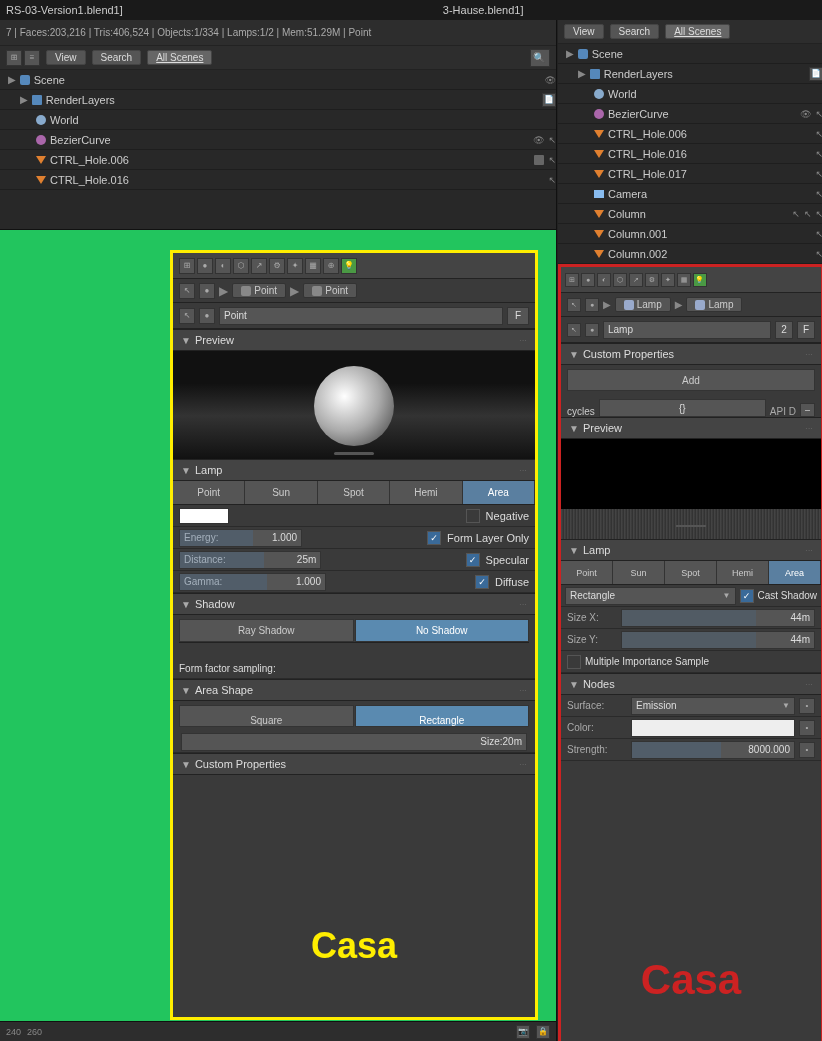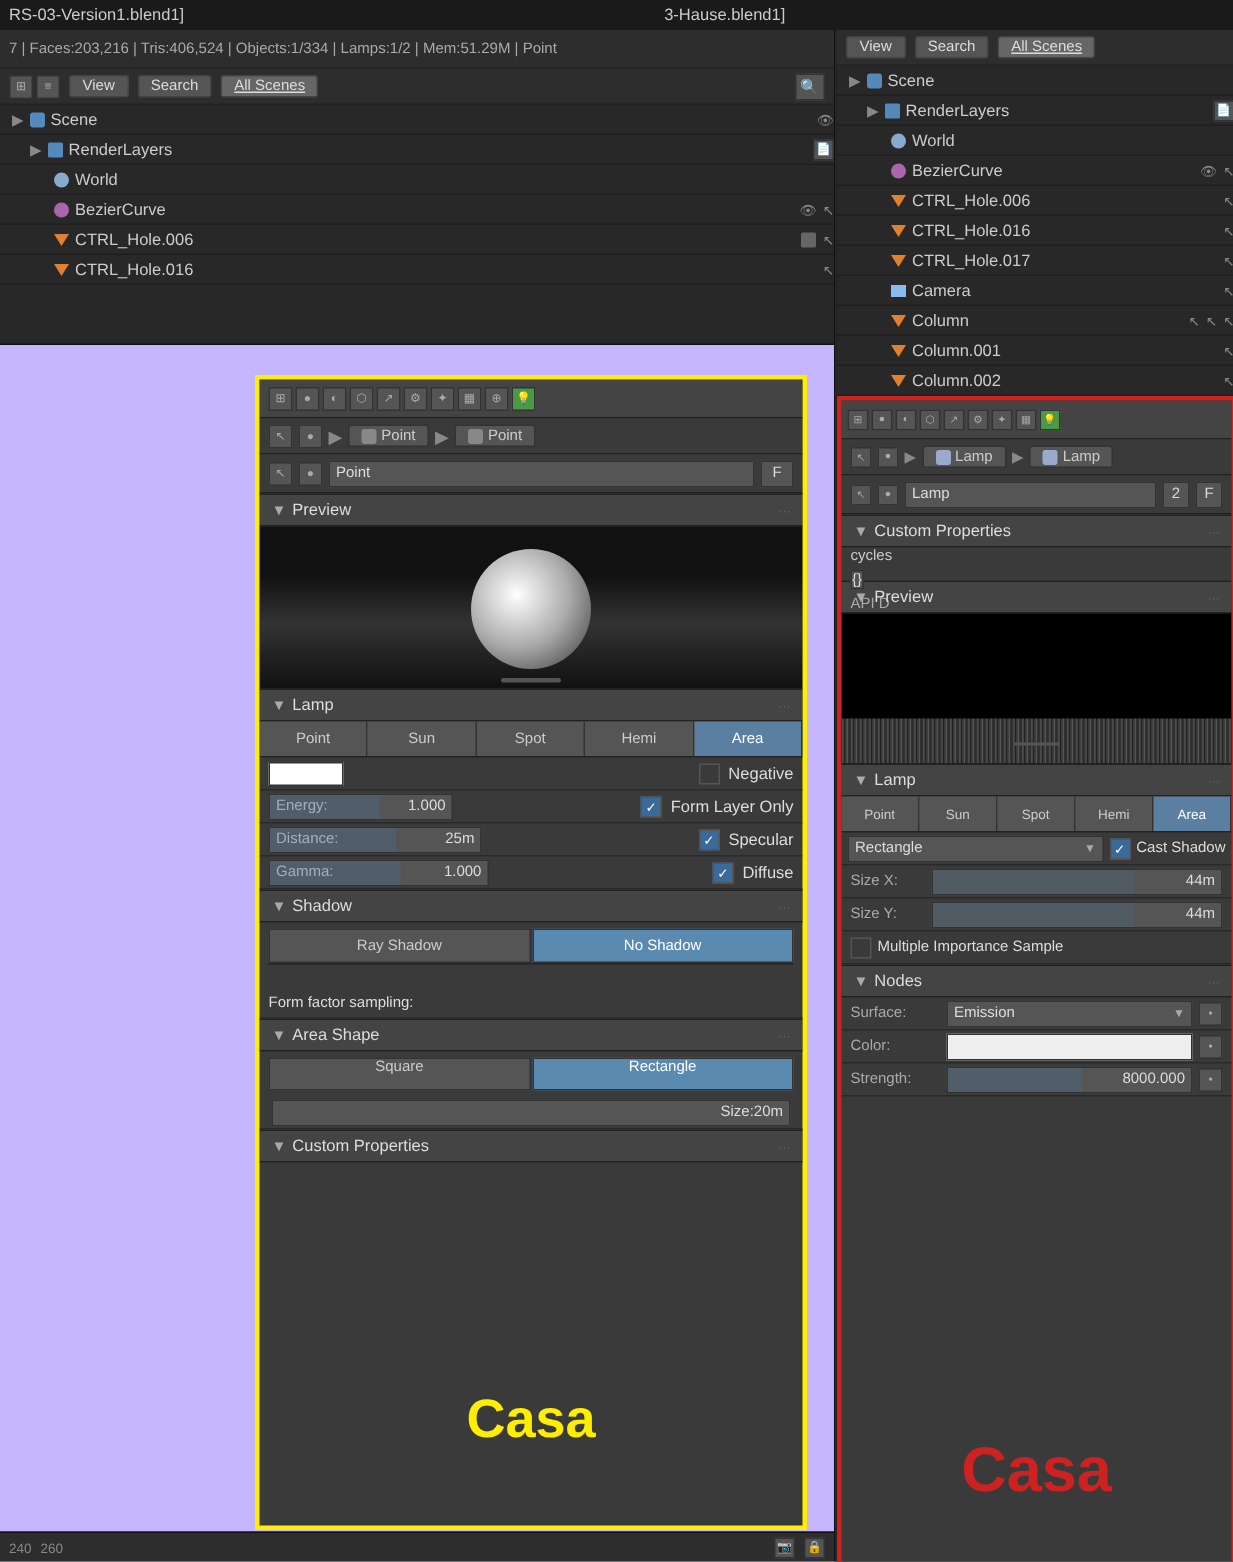--- a/index.html
+++ b/index.html
@@ -18,21 +18,21 @@
     .main-container {
       display: flex;
       width: 822px;
       height: 1021px;
     }
 
     
     .left-panel {
       width: 556px;
       height: 1021px;
-      background: #c4b5fd;
+      background: #22c55e;
       position: relative;
       flex-shrink: 0;
     }
 
     
     .header-bar {
       background: #2d2d2d;
       display: flex;
       align-items: center;
       height: 26px;
@@ -337,21 +337,21 @@
     
     .shape-tabs {
       display: flex;
       height: 22px;
       margin: 4px 6px;
       gap: 1px;
     }
 
     .shape-tab {
       flex: 1;
-      display: flex; align-items: flex-start; justify-content: center;
+      display: flex; align-items: flex-end; justify-content: center;
       background: #555;
       border: 1px solid #333;
       cursor: pointer;
       font-size: 10px;
       color: #ccc;
     }
 
     .shape-tab.active {
       background: #5a8ab0;
       color: #fff;
@@ -471,26 +471,25 @@
       background: #555;
       border: 1px solid #333;
       margin: 4px 6px;
       cursor: pointer;
       font-size: 10px;
       color: #ccc;
     }
 
     .api-row {
       display: flex;
-      align-items: flex-start;
+      align-items: flex-end;
       height: 22px;
       padding: 0 6px;
       gap: 4px;
       font-size: 10px;
-      flex-direction: column;
     }
 
     .api-key { color: #ccc; }
     .api-brace {
       flex: 1;
       background: #555;
       border: 1px solid #333;
       height: 18px;
       display: flex; align-items: center; justify-content: center;
       font-size: 10px;
@@ -1063,20 +1062,23 @@
         <div style="width:18px;height:18px;background:#555;border:1px solid #333;display:flex;align-items:center;justify-content:center;font-size:10px;color:#ddd;">2</div>
         <div style="width:18px;height:18px;background:#555;border:1px solid #333;display:flex;align-items:center;justify-content:center;font-size:10px;color:#ddd;">F</div>
       </div>
 
       <div class="section-header">
         <span class="triangle">▼</span>
         <span>Custom Properties</span>
         <span class="section-dots">···</span>
       </div>
 
+      <div class="add-btn">
+        <span>Add</span>
+      </div>
 
       <div class="api-row">
         <span class="api-key">cycles</span>
         <div class="api-brace">
           <span>{}</span>
         </div>
         <span class="api-label">API D</span>
         <div class="api-btn">–</div>
       </div>
 

